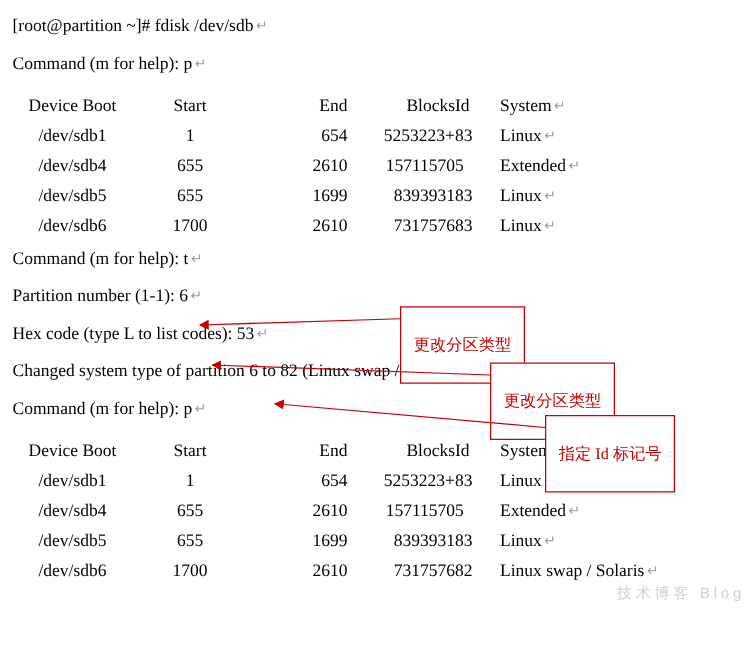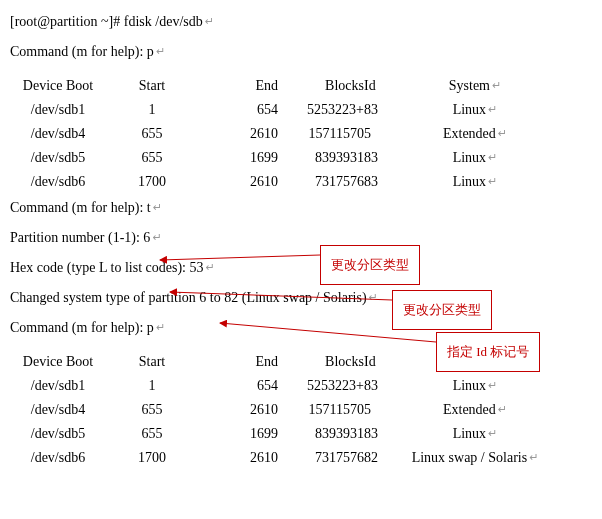--- a/index.html
+++ b/index.html
@@ -24,36 +24,36 @@
   .tbl td {
     padding: 4px 0;
     white-space: nowrap;
     vertical-align: top;
   }
   .c-dev   { width: 96px; text-align:center; }
   .c-start { width: 92px; text-align:center; padding-right:16px;font-family:Liberation Serif, serif;}
   .c-end   { width: 80px; text-align:right; padding-right:20px;}
   .c-blk   { width: 86px; text-align:right; padding-right:6px;}
   .c-id    { width: 36px; padding-right:8px;}
-  .c-sys   { width: 150px; text-align:center; padding-left:6px;}
+  .c-sys   { width: 150px; text-align:left; padding-left:6px;}
   .hdr td { font-weight: normal; }
   .ret {
     color:#999;
     font-size:11px;
     padding-left:2px;
     display:inline-block;
     transform: translateY(-1px);
   }
   .ann {
     position: absolute;
     border: 1px solid #c40000;
     color: #c40000;
     font-family: SimSun, "Songti SC", serif;
     font-size: 13px;
-    padding: 10px 10px;
+    padding: 21px 10px;
     background: #fff;
     white-space: nowrap;
   }
   #ann1 { left: 320px; top: 245px; }
   #ann2 { left: 392px; top: 290px; }
   #ann3 { left: 436px; top: 332px; text-align: center; }
   svg.arrows {
     position:absolute;
     left:0; top:0;
     width:602px; height:519px;
@@ -203,13 +203,14 @@
     <marker id="arr" markerWidth="8" markerHeight="8" refX="7" refY="4" orient="auto">
       <path d="M0,0 L8,4 L0,8 Z" fill="#c40000"></path>
     </marker>
   </defs>
   <line x1="320" y1="255" x2="160" y2="260" stroke="#c40000" stroke-width="1" marker-end="url(#arr)"></line>
   <line x1="392" y1="300" x2="170" y2="292" stroke="#c40000" stroke-width="1" marker-end="url(#arr)"></line>
   <line x1="436" y1="342" x2="220" y2="323" stroke="#c40000" stroke-width="1" marker-end="url(#arr)"></line>
 </svg>
 
 <div class="watermark">
+  <div class="wm2">技术博客   Blog</div>
 </div>
 
 </body></html>

